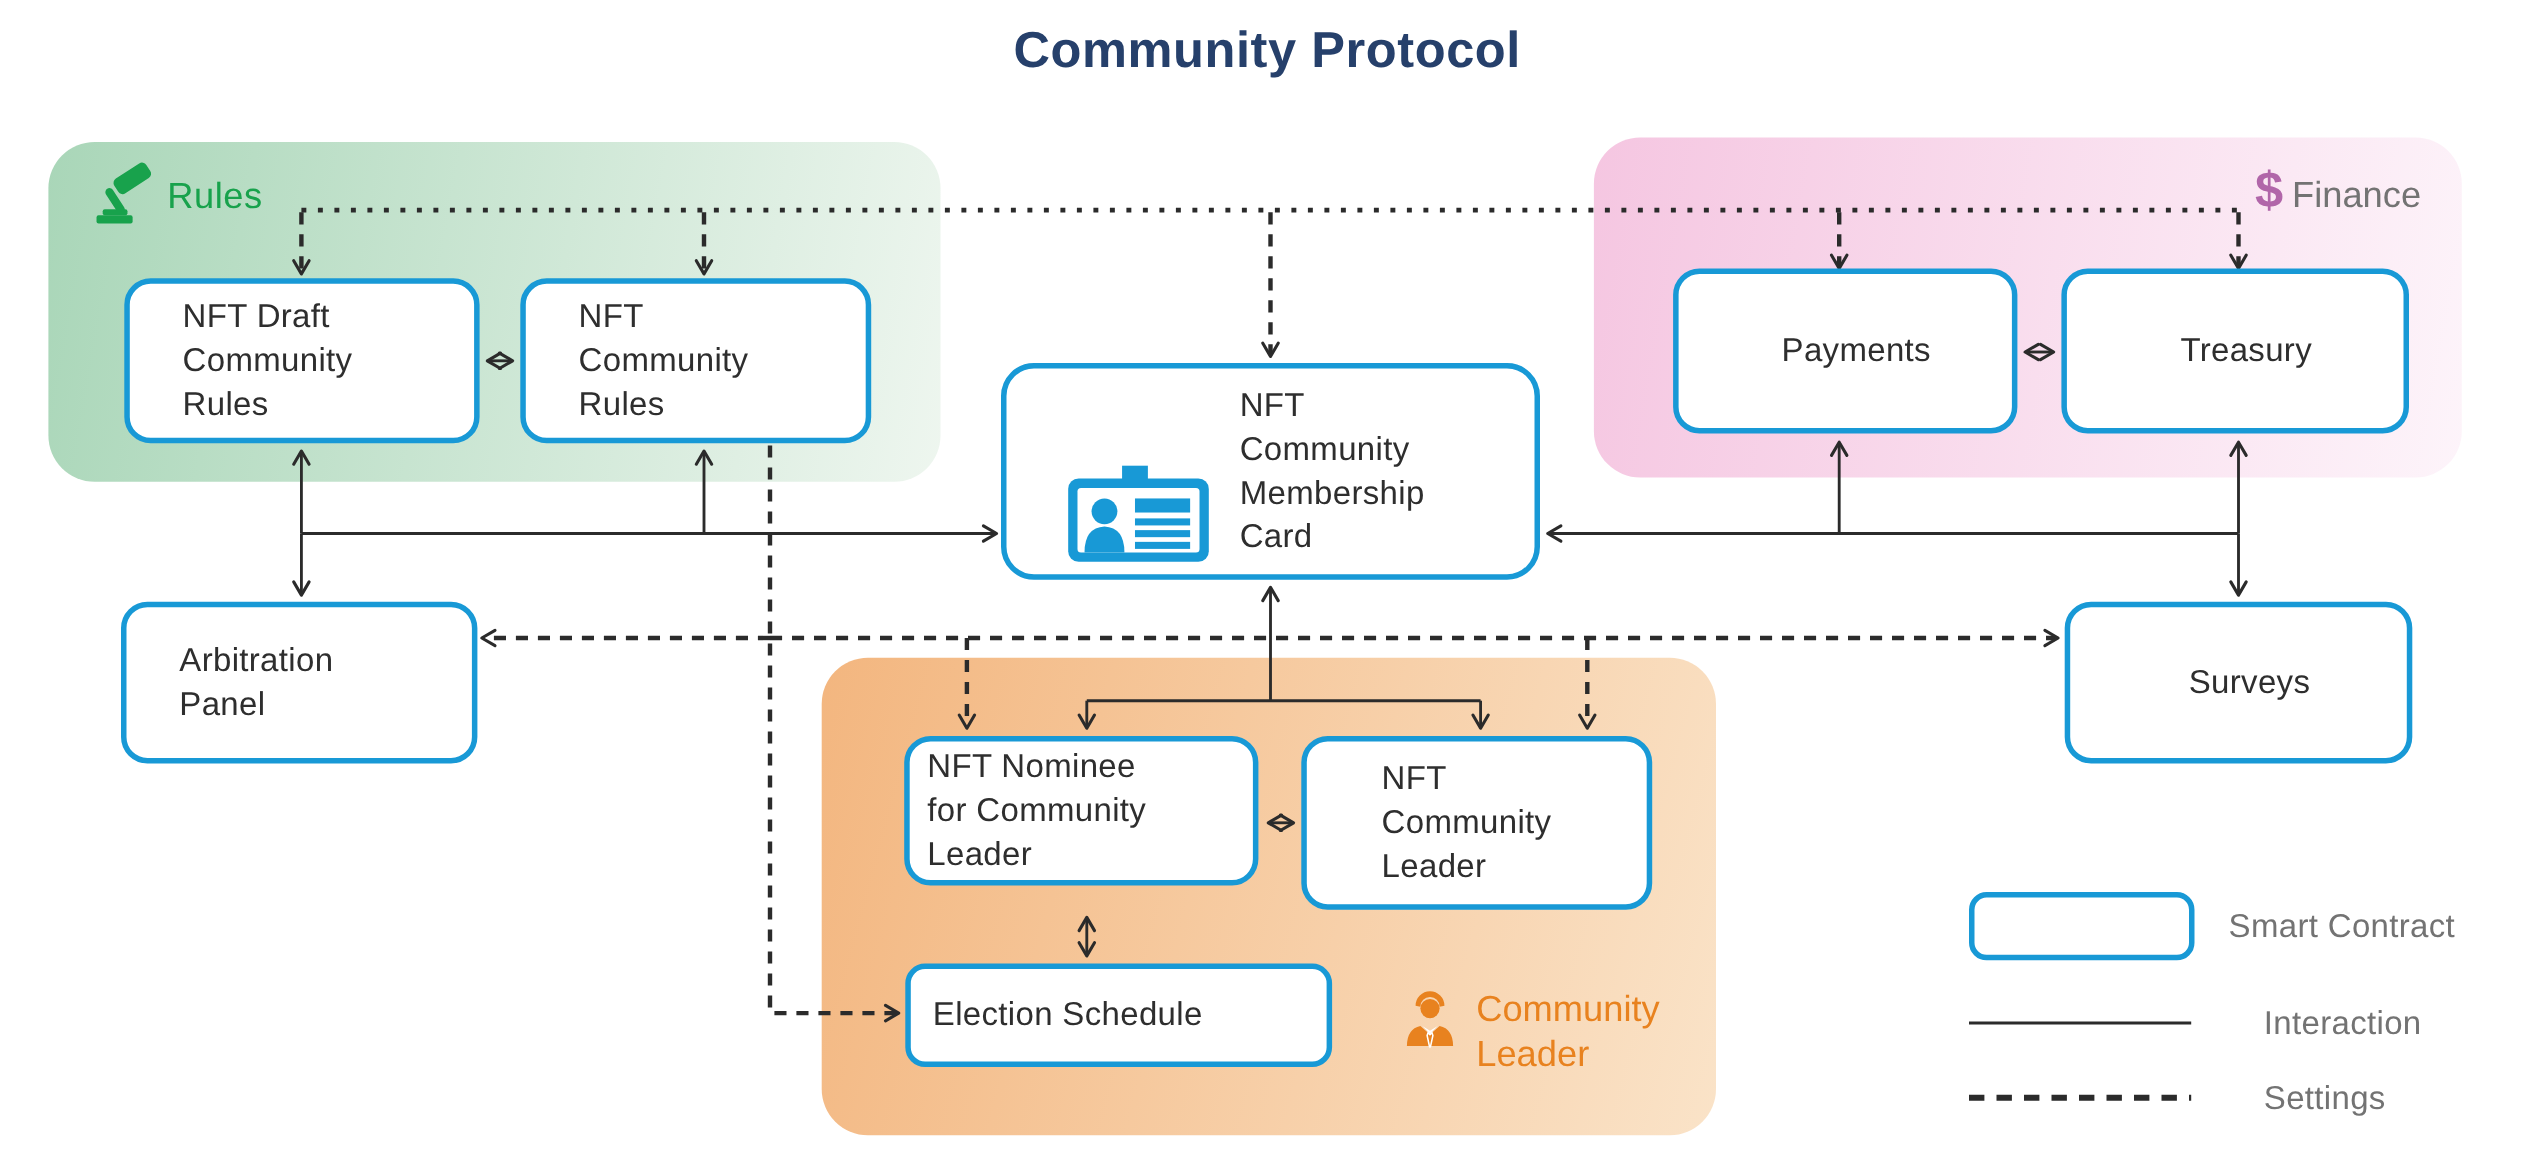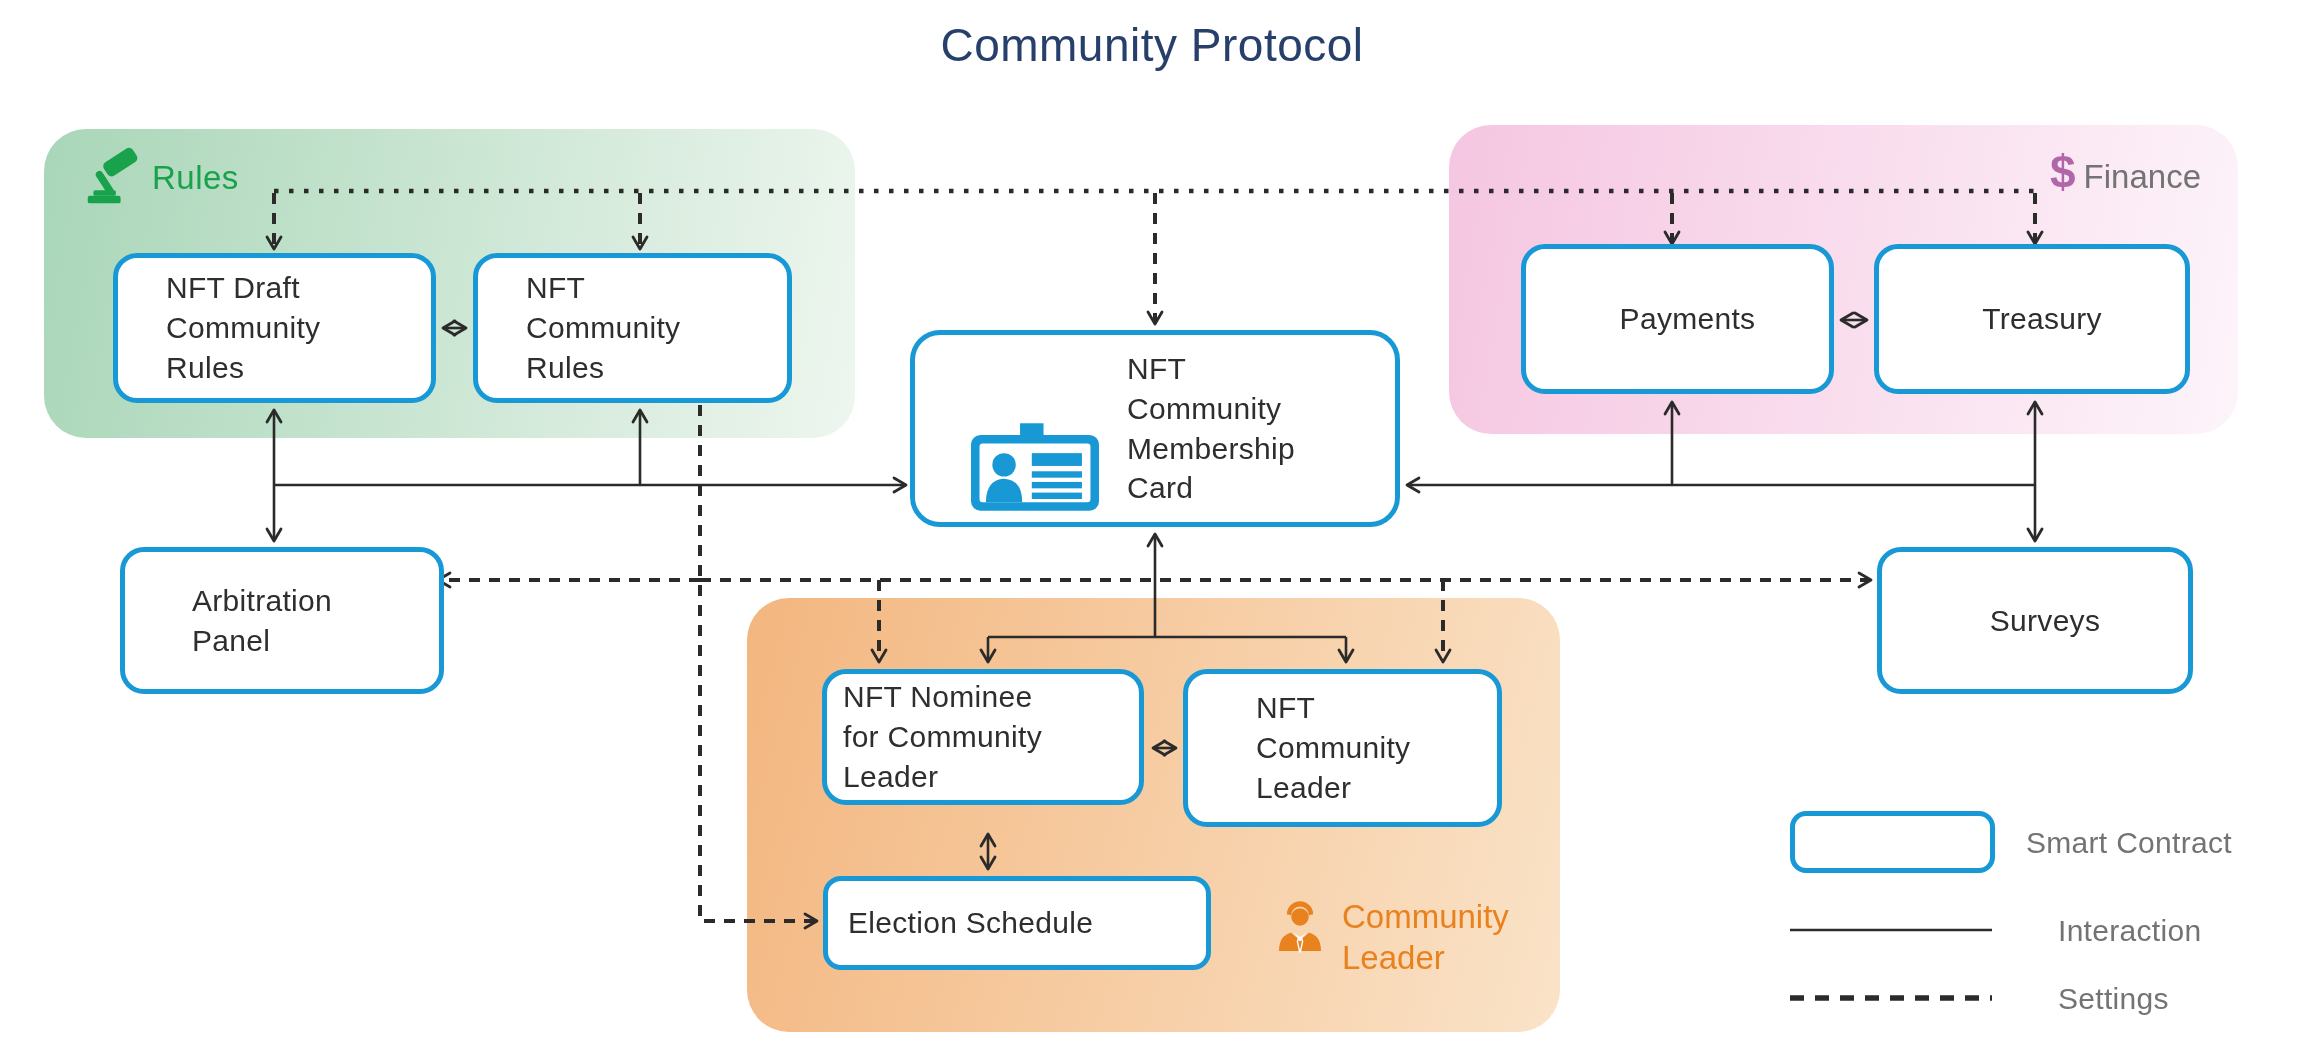--- a/index.html
+++ b/index.html
@@ -5,21 +5,21 @@
   html,body{margin:0;padding:0;background:#ffffff;}
   body{
     width:2304px;height:1050px;position:relative;overflow:hidden;
     font-family:"Liberation Sans",sans-serif;
     -webkit-font-smoothing:antialiased;
   }
   .abs{position:absolute;}
   
   .title{
     left:0;top:18px;width:2304px;text-align:center;
-    font-size:46px;font-weight:400;color:#26406b;letter-spacing:0.5px;
+    font-size:46px;font-weight:700;color:#26406b;letter-spacing:0.5px;
   }
   
   .group{border-radius:42px;}
   .group-rules{left:44px;top:129px;width:811px;height:309px;
     background:linear-gradient(100deg,#a9d6b8,#eef6ef);}
   .group-finance{left:1449px;top:125px;width:789px;height:309px;
     background:linear-gradient(100deg,#f5c6e1,#fdf4fa);}
   .group-leader{left:747px;top:598px;width:813px;height:434px;
     background:linear-gradient(105deg,#f3b67f,#fae3c8);}
   
@@ -38,21 +38,21 @@
     white-space:pre-line;
     padding-left:20px;
   }
   .node.center{justify-content:center;text-align:center;}
   .n-draft{left:113px;top:253px;width:323px;height:150px;padding-left:48px;}
   .n-comm{left:473px;top:253px;width:319px;height:150px;padding-left:48px;}
   .n-payments{left:1521px;top:244px;width:313px;height:150px;}
   .n-treasury{left:1874px;top:244px;width:316px;height:150px;}
   .n-card{left:910px;top:330px;width:490px;height:197px;border-radius:30px;}
   .n-card .cardtext{position:absolute;left:212px;top:0;height:100%;display:flex;align-items:center;}
-  .n-arb{left:120px;top:547px;width:324px;height:147px;padding-left:67px;}
+  .n-arb{left:110px;top:547px;width:324px;height:147px;padding-left:48px;}
   .n-surveys{left:1877px;top:547px;width:316px;height:147px;}
   .n-nominee{left:822px;top:669px;width:322px;height:136px;padding-left:16px;}
   .n-leader{left:1183px;top:669px;width:319px;height:158px;padding-left:68px;}
   .n-election{left:823px;top:876px;width:388px;height:94px;padding-left:20px;border-radius:18px;}
   
   .legend-box{left:1790px;top:811px;width:205px;height:62px;
     background:#fff;border:5px solid #1899d6;border-radius:16px;box-sizing:border-box;}
   .legend-label{color:#737373;font-size:30px;letter-spacing:0.3px;}
   .lg-sc{left:2026px;top:826px;}
   .lg-int{left:2058px;top:914px;}

